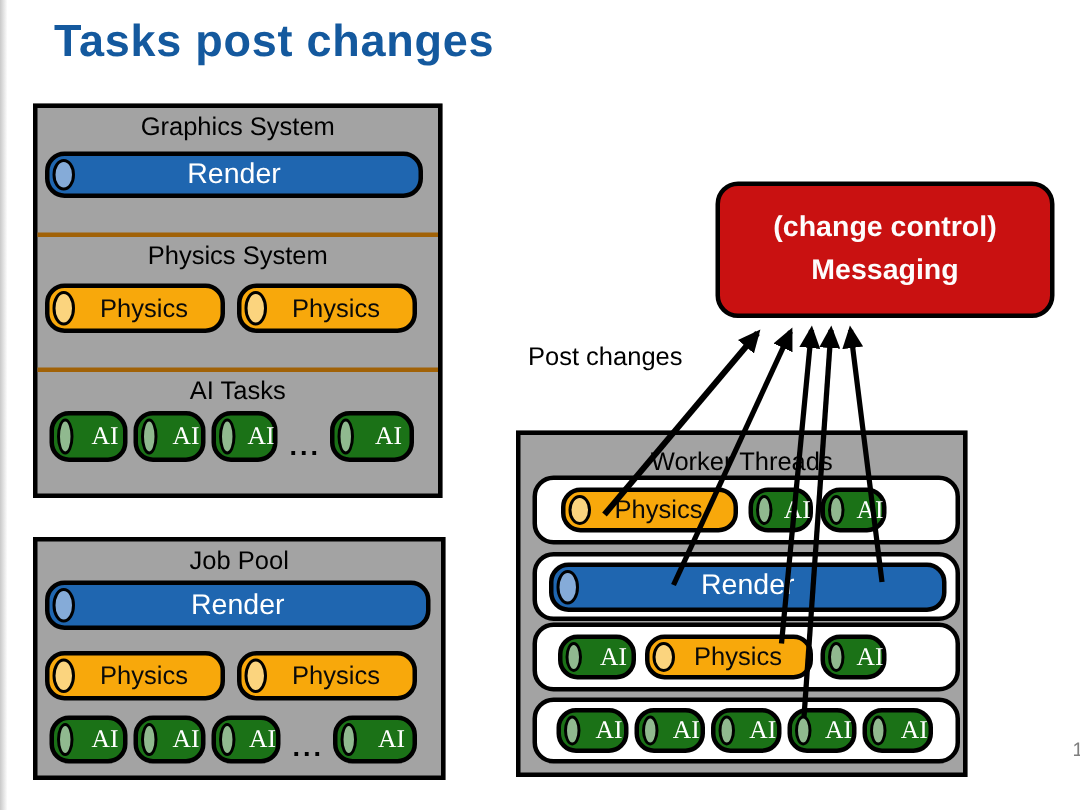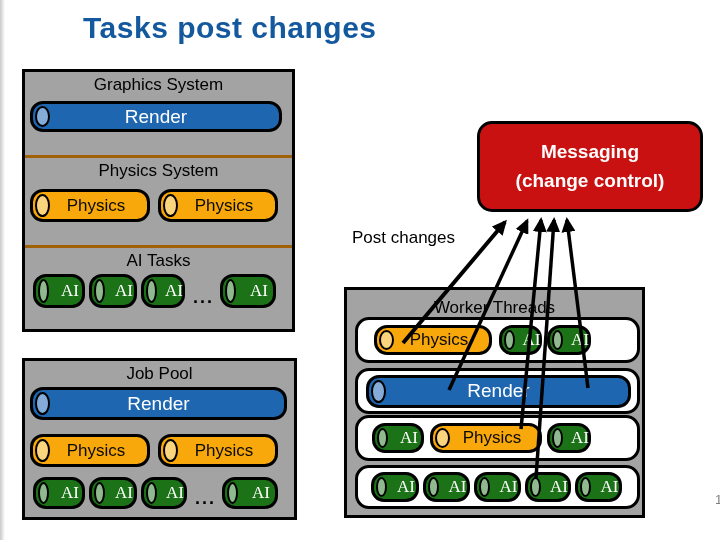--- a/index.html
+++ b/index.html
@@ -1,21 +1,21 @@
 <!DOCTYPE html>
 <html><head>
 <meta charset="utf-8">
 <style>
   html,body{margin:0;padding:0;background:#fff;}
   .canvas{position:relative;width:720px;height:540px;background:#ffffff;overflow:hidden;
           font-family:"Liberation Sans",sans-serif;color:#000;}
   .edge-left{position:absolute;left:0;top:0;width:5px;height:540px;
              background:linear-gradient(to right,#c9c9c9,#ffffff);}
   .title{position:absolute;left:36px;top:11px;font-size:30px;font-weight:bold;
-         color:#14599E;letter-spacing:0.5px;margin-left:47px;}
+         color:#14599E;letter-spacing:0.5px;}
 
   
   .box{position:absolute;background:#a3a3a3;border:3px solid #000;box-sizing:border-box;}
 
   
   .pill{position:relative;display:flex;align-items:center;justify-content:center;
         background:var(--body);border:3px solid #000;border-radius:13px;
         box-sizing:border-box;--capw:15px;}
   .pill::before{content:"";position:absolute;left:2px;top:2px;bottom:2px;width:var(--capw);
         background:var(--cap);border:2px solid #000;border-radius:50%;box-sizing:border-box;}
@@ -101,22 +101,22 @@
         </div>
         <span class="dots">...</span>
         <div class="pill p-ai" style="width:56px;height:34px;">
           <span class="pill-label">AI</span>
         </div>
       </div>
     </div>
   </div>
 
   <div class="msgbox">
+    <div>(change control)</div>
     <div>Messaging</div>
-    <div>(change control)</div>
   </div>
 
   <div class="post-changes">Post changes</div>
 
   <div class="box workerbox">
     <div class="worker-label">Worker Threads</div>
 
     <div class="thread-row tr1">
       <div class="pill p-physics" style="width:118px;height:30px;margin-left:16px;">
         <span class="pill-label">Physics</span>

